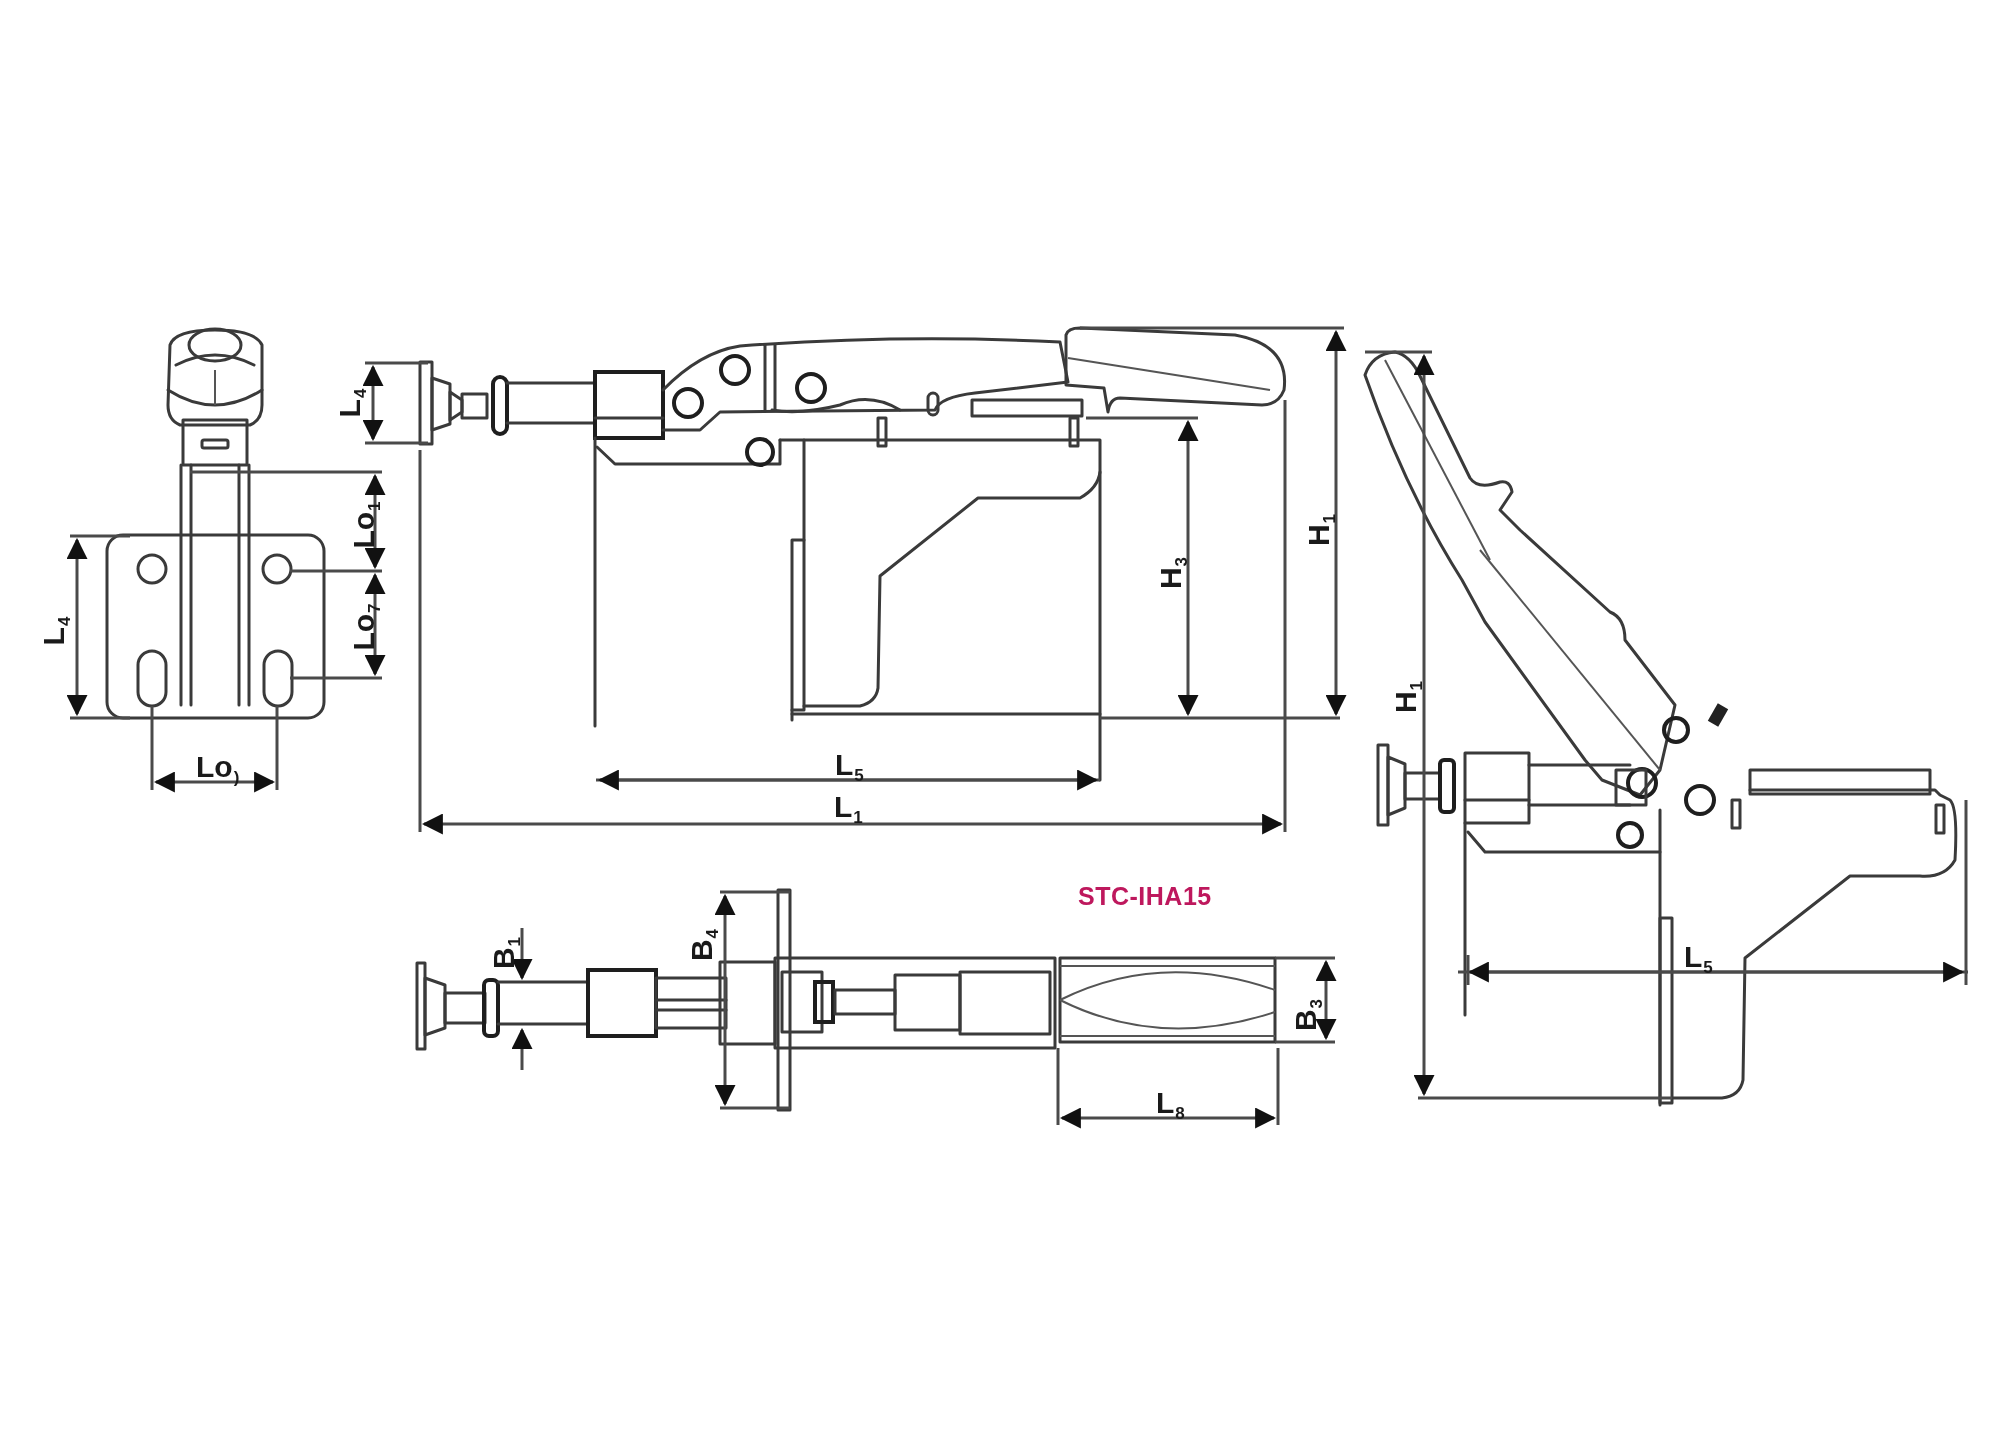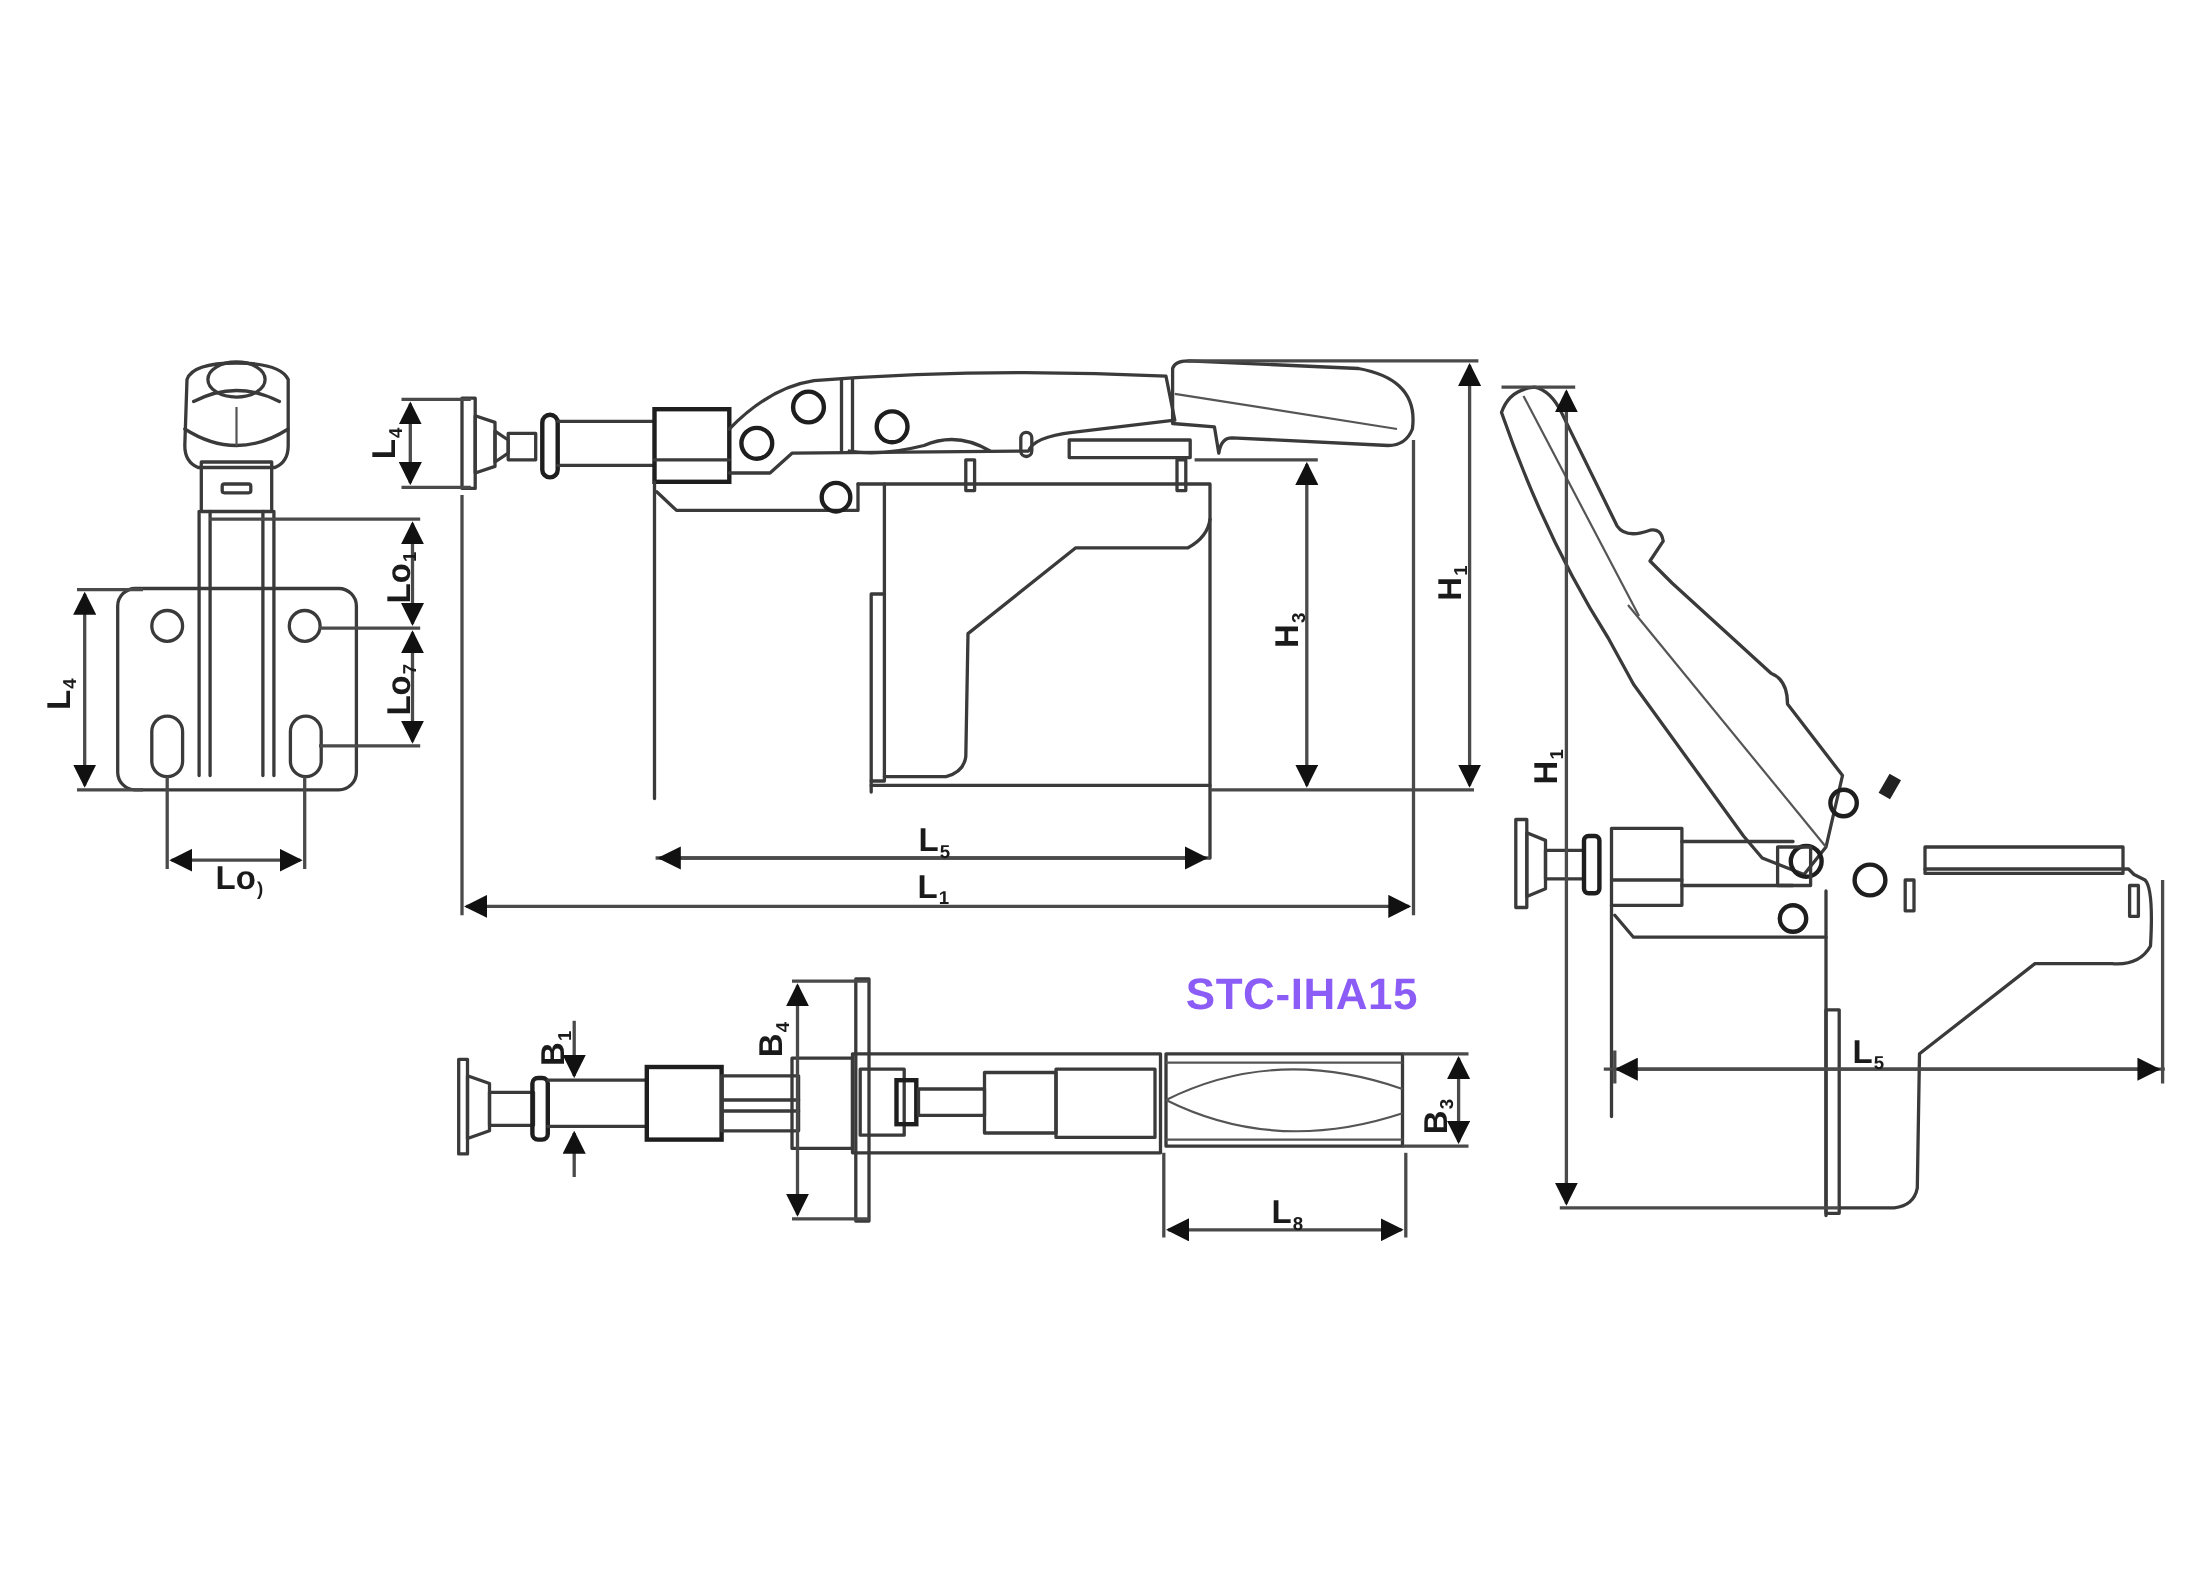--- a/index.html
+++ b/index.html
@@ -6,21 +6,21 @@
   body{width:2000px;height:1429px;overflow:hidden;font-family:"Liberation Sans",sans-serif;}
   #canvas{position:absolute;left:0;top:0;width:2000px;height:1429px;}
   svg{position:absolute;left:0;top:0;}
   .ln{fill:none;stroke:#3a3a3a;stroke-width:3;stroke-linejoin:round;stroke-linecap:round;}
   .lnt{fill:none;stroke:#555;stroke-width:2;}
   .lnk{fill:none;stroke:#1e1e1e;stroke-width:4;}
   .dim{fill:none;stroke:#4a4a4a;stroke-width:3;}
   .lbl{position:absolute;font-weight:bold;color:#1a1a1a;font-size:30px;line-height:1;white-space:nowrap;}
   .lbl .sub{font-size:17px;position:relative;top:6px;margin-left:1px;}
   .rot{transform:rotate(-90deg);transform-origin:center center;}
-  .title{position:absolute;left:1078px;top:882px;font-size:40px;font-weight:bold;color:#8b5cf6;letter-spacing:0.5px;}
+  .title{position:absolute;left:1078px;top:882px;font-size:25px;font-weight:bold;color:#be185d;letter-spacing:0.5px;}
 </style>
 </head>
 <body>
 
 <div id="canvas">
 
 <svg width="2000" height="1429" viewBox="0 0 2000 1429">
   <defs>
     <marker id="ah" viewBox="0 0 10 10" refX="9" refY="5" markerWidth="7" markerHeight="7" orient="auto-start-reverse">
       <path d="M0,0 L10,5 L0,10 z" fill="#111"></path>
@@ -199,21 +199,21 @@
     <line class="dim" x1="1458" y1="972" x2="1968" y2="972"></line>
     <line class="dim" x1="1470" y1="972" x2="1962" y2="972" marker-start="url(#ah)" marker-end="url(#ah)"></line>
     <line class="dim" x1="1468" y1="955" x2="1468" y2="985"></line>
     <line class="dim" x1="1966" y1="800" x2="1966" y2="985"></line>
   </g>
 </svg>
 
 <div class="lbl rot" style="left:40px;top:616px;"><span>L</span><span class="sub">4</span></div>
 <div class="lbl rot" style="left:340px;top:510px;"><span>Lo</span><span class="sub">1</span></div>
 <div class="lbl rot" style="left:340px;top:612px;"><span>Lo</span><span class="sub">7</span></div>
-<div class="lbl" style="left:196px;top:752px;margin-top:32px;"><span>Lo</span><span class="sub">)</span></div>
+<div class="lbl" style="left:196px;top:752px;"><span>Lo</span><span class="sub">)</span></div>
 
 <div class="lbl rot" style="left:336px;top:388px;"><span>L</span><span class="sub">4</span></div>
 <div class="lbl rot" style="left:1155px;top:558px;"><span>H</span><span class="sub">3</span></div>
 <div class="lbl rot" style="left:1303px;top:515px;"><span>H</span><span class="sub">1</span></div>
 <div class="lbl" style="left:835px;top:750px;"><span>L</span><span class="sub">5</span></div>
 <div class="lbl" style="left:834px;top:792px;"><span>L</span><span class="sub">1</span></div>
 
 <div class="lbl rot" style="left:488px;top:938px;"><span>B</span><span class="sub">1</span></div>
 <div class="lbl rot" style="left:686px;top:930px;"><span>B</span><span class="sub">4</span></div>
 <div class="lbl rot" style="left:1290px;top:1000px;"><span>B</span><span class="sub">3</span></div>

